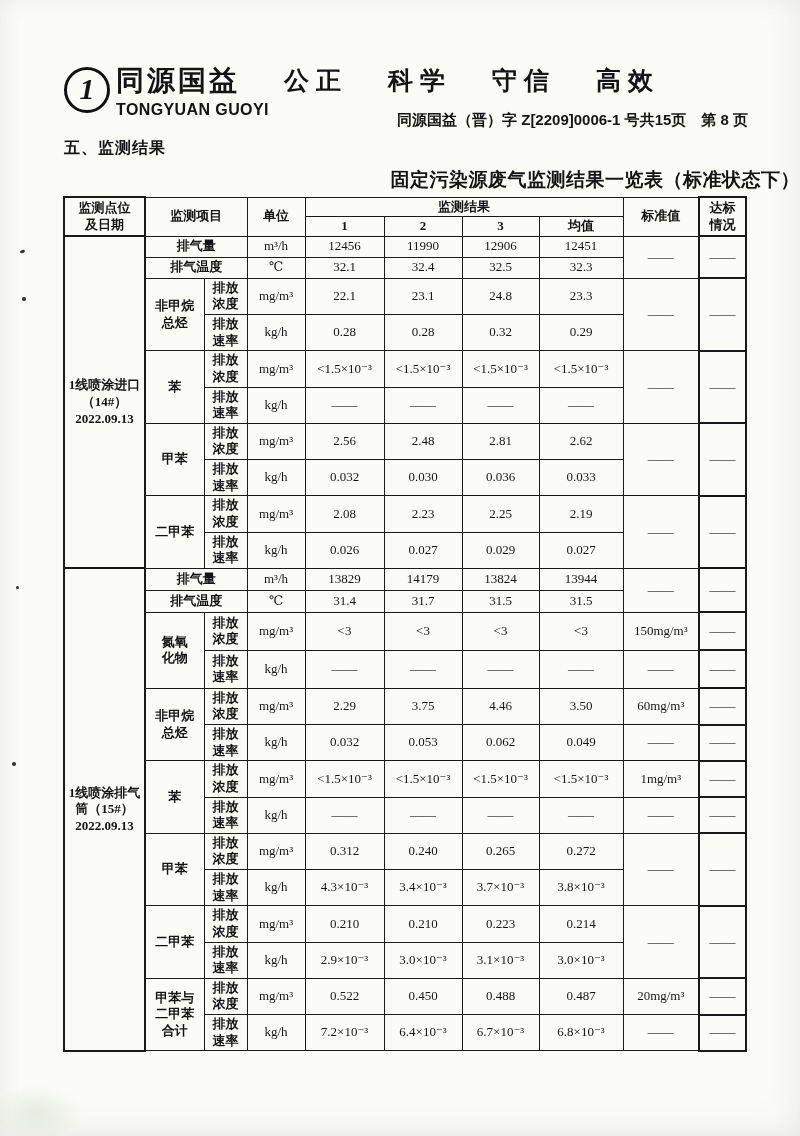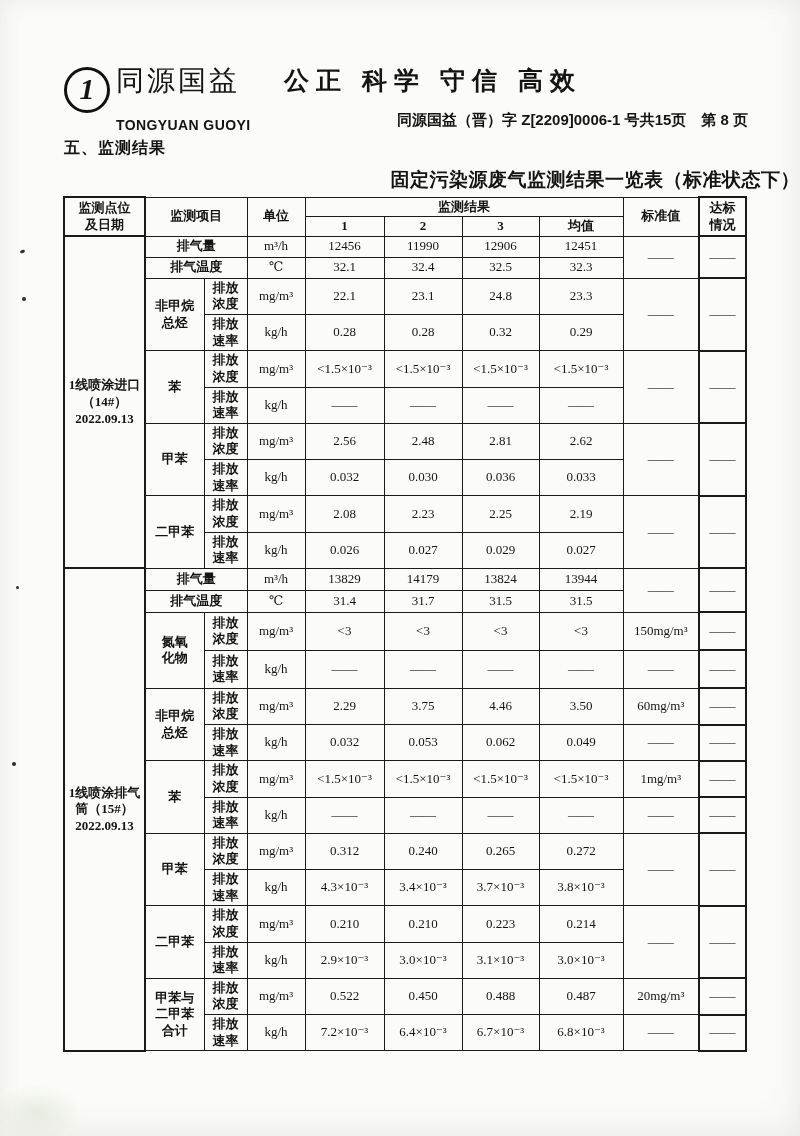--- a/index.html
+++ b/index.html
@@ -18,28 +18,28 @@
     border:3px solid #111;border-radius:50%;
     display:flex;align-items:center;justify-content:center;
   }
   .logo-mark{
     font-family:"Liberation Serif",serif;font-size:30px;font-weight:bold;
     font-style:italic;line-height:1;transform:translateY(-1px);
   }
   .brand{position:absolute;left:116px;top:62px;width:170px;}
   .brand-name{
     font-family:"Liberation Sans","DejaVu Sans",sans-serif;
-    font-size:28px;font-weight:normal;letter-spacing:3px;white-space:nowrap;
+    font-size:28px;font-weight:bold;letter-spacing:3px;white-space:nowrap;
   }
   .brand-latin{
     font-family:"Liberation Sans","DejaVu Sans",sans-serif;
-    font-size:14px;font-weight:bold;letter-spacing:.4px;margin-top:17px;white-space:nowrap;
+    font-size:16px;font-weight:bold;letter-spacing:.4px;margin-top:1px;white-space:nowrap;
   }
   .slogan{
-    position:absolute;left:284px;top:64px;display:flex;gap:14px;
+    position:absolute;left:284px;top:64px;display:flex;gap:40px;
     font-family:"Liberation Sans","DejaVu Sans",sans-serif;
     font-size:25px;font-weight:bold;
   }
   .slogan span{letter-spacing:7px;white-space:nowrap;}
   .doc-line{
     position:absolute;left:88px;top:111px;width:660px;
     font-family:"Liberation Sans","DejaVu Sans",sans-serif;
     font-size:15px;font-weight:bold;display:flex;justify-content:flex-end;
   }
   .section-heading{

